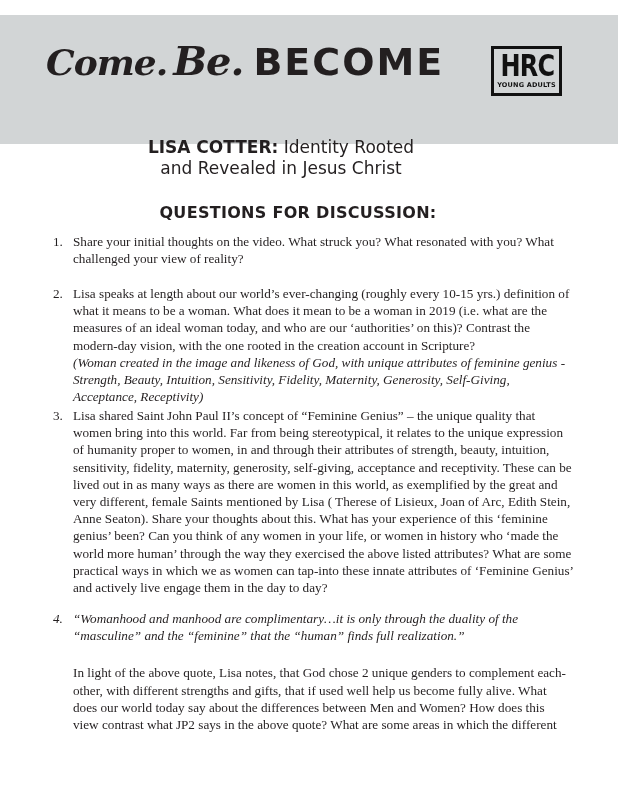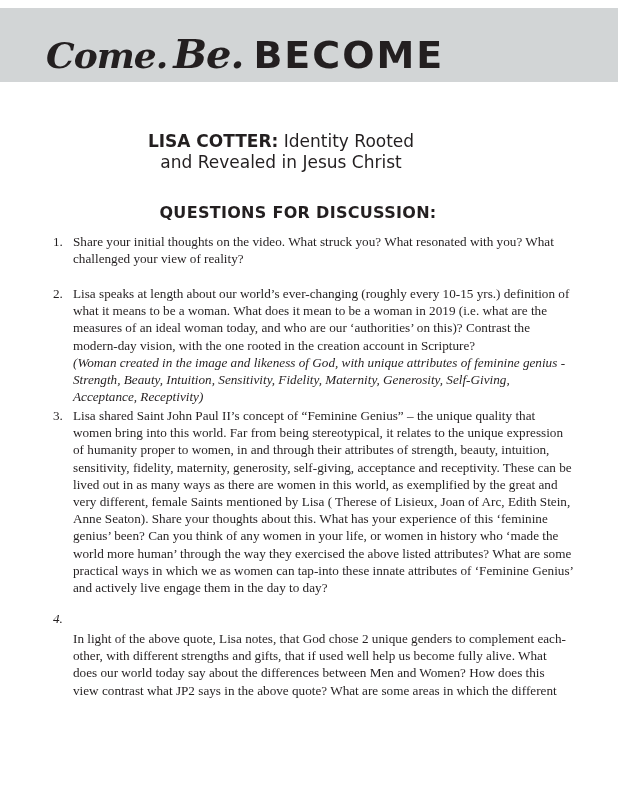--- a/index.html
+++ b/index.html
@@ -3,21 +3,21 @@
   <meta charset="utf-8">
   <style>
     html, body { margin: 0; padding: 0; }
     body {
       width: 618px; height: 800px; overflow: hidden;
       background: #ffffff; position: relative;
       font-family: "Liberation Serif", serif;
       color: #231f20;
     }
     .header {
-      position: absolute; left: 0; top: 8px; width: 618px; height: 74px;
+      position: absolute; left: 0; top: 15px; width: 618px; height: 129px;
       background: #d2d5d6;
     }
     .brand {
       position: absolute; left: 46px; top: 26px; white-space: nowrap;
       line-height: 1;
     }
     .brand .script {
       font-family: "DejaVu Serif", serif; font-style: italic; font-weight: bold;
       font-size: 36px; color: #231f20; letter-spacing: -1px;
     }
@@ -42,21 +42,21 @@
     .logo .hrc {
       display: block; font-family: "DejaVu Sans", sans-serif; font-weight: bold;
       font-size: 30px; line-height: 30px; margin-top: 2px; letter-spacing: -1px;
       transform: scaleX(0.8); color: #111;
     }
     .logo .ya {
       display: block; font-family: "DejaVu Sans", sans-serif; font-weight: bold;
       font-size: 6.5px; line-height: 8px; color: #111; letter-spacing: 0.2px;
     }
     .title {
-      position: absolute; left: 0; top: 131px; width: 562px; text-align: center;
+      position: absolute; left: 0; top: 137px; width: 562px; text-align: center;
       font-family: "DejaVu Sans", sans-serif; font-size: 17px; line-height: 21px;
       color: #231f20;
     }
     .title b { font-weight: bold; }
     .subhead {
       position: absolute; left: 0; top: 203px; width: 596px; text-align: center;
       font-family: "DejaVu Sans", sans-serif; font-weight: bold; font-size: 16px;
       letter-spacing: 0.3px; color: #231f20;
     }
     .q {
@@ -71,20 +71,24 @@
     }
     .q .body4 { margin-top: 20px; }
   </style>
 </head>
 <body>
 
 <div class="header">
   <div class="brand">
     <span class="script">Come.</span><span class="script2">Be.</span><span class="big">BECOME</span>
   </div>
+  <div class="logo">
+    <span class="hrc">HRC</span>
+    <span class="ya">YOUNG ADULTS</span>
+  </div>
 </div>
 
 <div class="title">
   <div><b>LISA COTTER:</b><span> Identity Rooted</span></div>
   <div>and Revealed in Jesus Christ</div>
 </div>
 
 <div class="subhead">QUESTIONS FOR DISCUSSION:</div>
 
 <div class="q" style="top:233px;">
@@ -98,14 +102,15 @@
   <p class="it">(Woman created in the image and likeness of God, with unique attributes of feminine genius - Strength, Beauty, Intuition, Sensitivity, Fidelity, Maternity, Generosity, Self-Giving, Acceptance, Receptivity)</p>
 </div>
 
 <div class="q" style="top:407px;">
   <span class="num">3.</span>
   <p>Lisa shared Saint John Paul II’s concept of “Feminine Genius” – the unique quality that women bring into this world. Far from being stereotypical, it relates to the unique expression of humanity proper to women, in and through their attributes of strength, beauty, intuition, sensitivity, fidelity, maternity, generosity, self-giving, acceptance and receptivity. These can be lived out in as many ways as there are women in this world, as exemplified by the great and very different, female Saints mentioned by Lisa ( Therese of Lisieux, Joan of Arc, Edith Stein, Anne Seaton). Share your thoughts about this. What has your experience of this ‘feminine genius’ been? Can you think of any women in your life, or women in history who ‘made the world more human’ through the way they exercised the above listed attributes? What are some practical ways in which we as women can tap-into these innate attributes of ‘Feminine Genius’ and actively live engage them in the day to day?</p>
 </div>
 
 <div class="q" style="top:610px;">
   <span class="num it">4.</span>
+  <p class="it">“Womanhood and manhood are complimentary…it is only through the duality of the “masculine” and the “feminine” that the “human” finds full realization.”</p>
   <p class="body4">In light of the above quote, Lisa notes, that God chose 2 unique genders to complement each-other, with different strengths and gifts, that if used well help us become fully alive. What does our world today say about the differences between Men and Women? How does this view contrast what JP2 says in the above quote? What are some areas in which the different</p>
 </div>
 
 </body></html>

